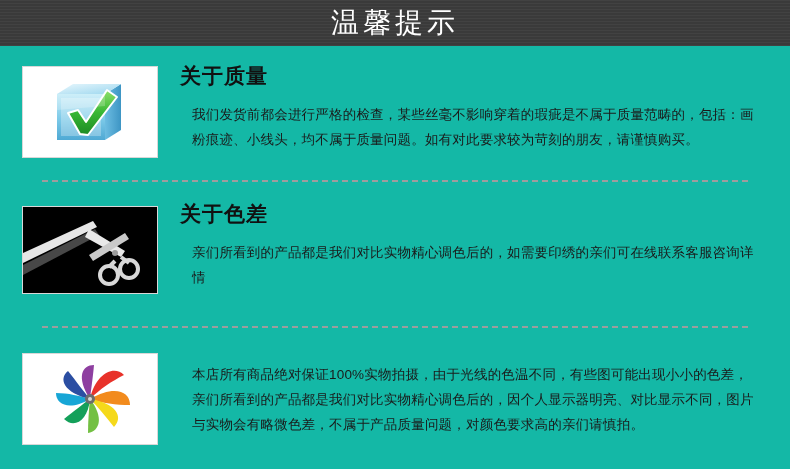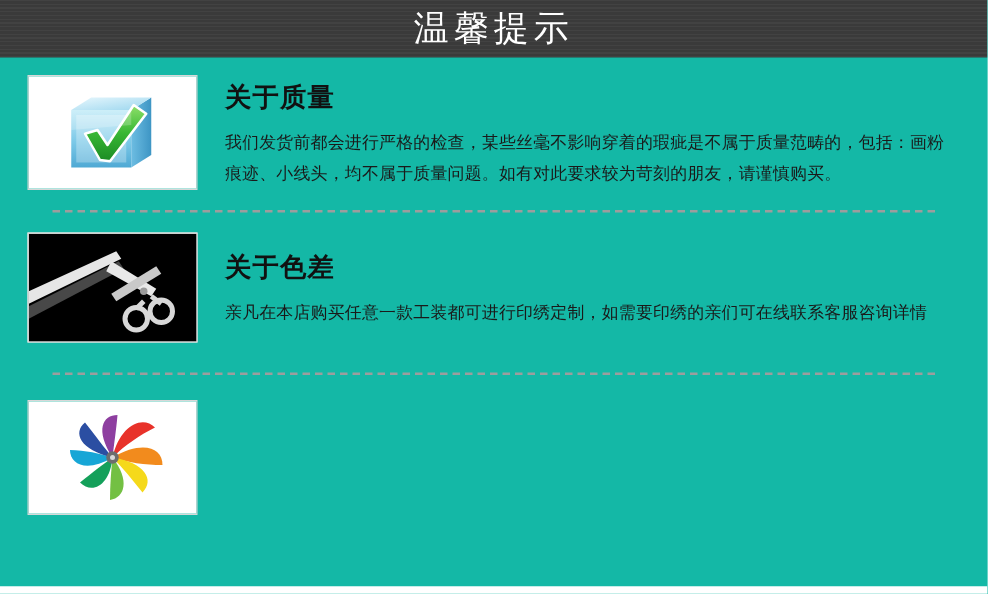--- a/index.html
+++ b/index.html
@@ -82,21 +82,21 @@
     color: #111111;
     font-weight: bold;
     margin: 0 0 9px 0;
     font-family: "DejaVu Sans", "Liberation Sans", sans-serif;
     letter-spacing: 1px;
   }
   .sec-body {
     font-size: 13.5px;
     color: #1a1a1a;
     line-height: 25px;
-    margin: 0;
+    margin: 12px;
     font-family: Liberation Sans, sans-serif;
     letter-spacing: 0.2px;
   }
   
   .divider {
     height: 0;
     border-top: 2px dashed #9d9d9d;
     margin: 0 20px;
   }
   .div-1 { margin-top: 6px; }
@@ -200,21 +200,21 @@
               <circle cx="24" cy="50" r="9" fill="none" stroke="#d8d8d8" stroke-width="4"></circle>
               <line x1="36" y1="32" x2="44" y2="38" stroke="#d8d8d8" stroke-width="4"></line>
               <line x1="30" y1="36" x2="24" y2="42" stroke="#d8d8d8" stroke-width="4"></line>
               <circle cx="30" cy="28" r="3" fill="#9a9a9a"></circle>
             </g>
           </svg>
         </div>
       </div>
       <div class="texts">
         <h2 class="sec-title">关于色差</h2>
-        <p class="sec-body">亲凡在本店购买任意一款工装都可进行印绣定制，如需要印绣的亲们可在线联系客服咨询详情</p>
+        <p class="sec-body">亲们所看到的产品都是我们对比实物精心调色后的，如需要印绣的亲们可在线联系客服咨询详情</p>
       </div>
     </div>
 
     <div class="divider div-2"></div>
 
     <div class="section sec-3">
       <div class="thumb">
         <div class="pinwheel-art">
           <svg width="110" height="86" viewBox="0 0 110 86" xmlns="http://www.w3.org/2000/svg">
             <g transform="translate(55,43)">
@@ -228,17 +228,18 @@
                 <path d="M0,0 C -26,-6 -32,-20 -22,-28 C -14,-18 -6,-7 0,0 Z" fill="#2b4ea2"></path>
                 <path d="M0,0 C -14,-22 -8,-34 4,-34 C 3,-22 1,-9 0,0 Z" fill="#8e3fa0"></path>
               </g>
               <circle cx="0" cy="0" r="5" fill="#6d6d6d"></circle>
               <circle cx="0" cy="0" r="2" fill="#d8d8d8"></circle>
             </g>
           </svg>
         </div>
       </div>
       <div class="texts">
+        <p class="sec-body">本店所有商品绝对保证100%实物拍摄，由于光线的色温不同，有些图可能出现小小的色差，亲们所看到的产品都是我们对比实物精心调色后的，因个人显示器明亮、对比显示不同，图片与实物会有略微色差，不属于产品质量问题，对颜色要求高的亲们请慎拍。</p>
       </div>
     </div>
 
   </div>
 </div>
 
 </body></html>

